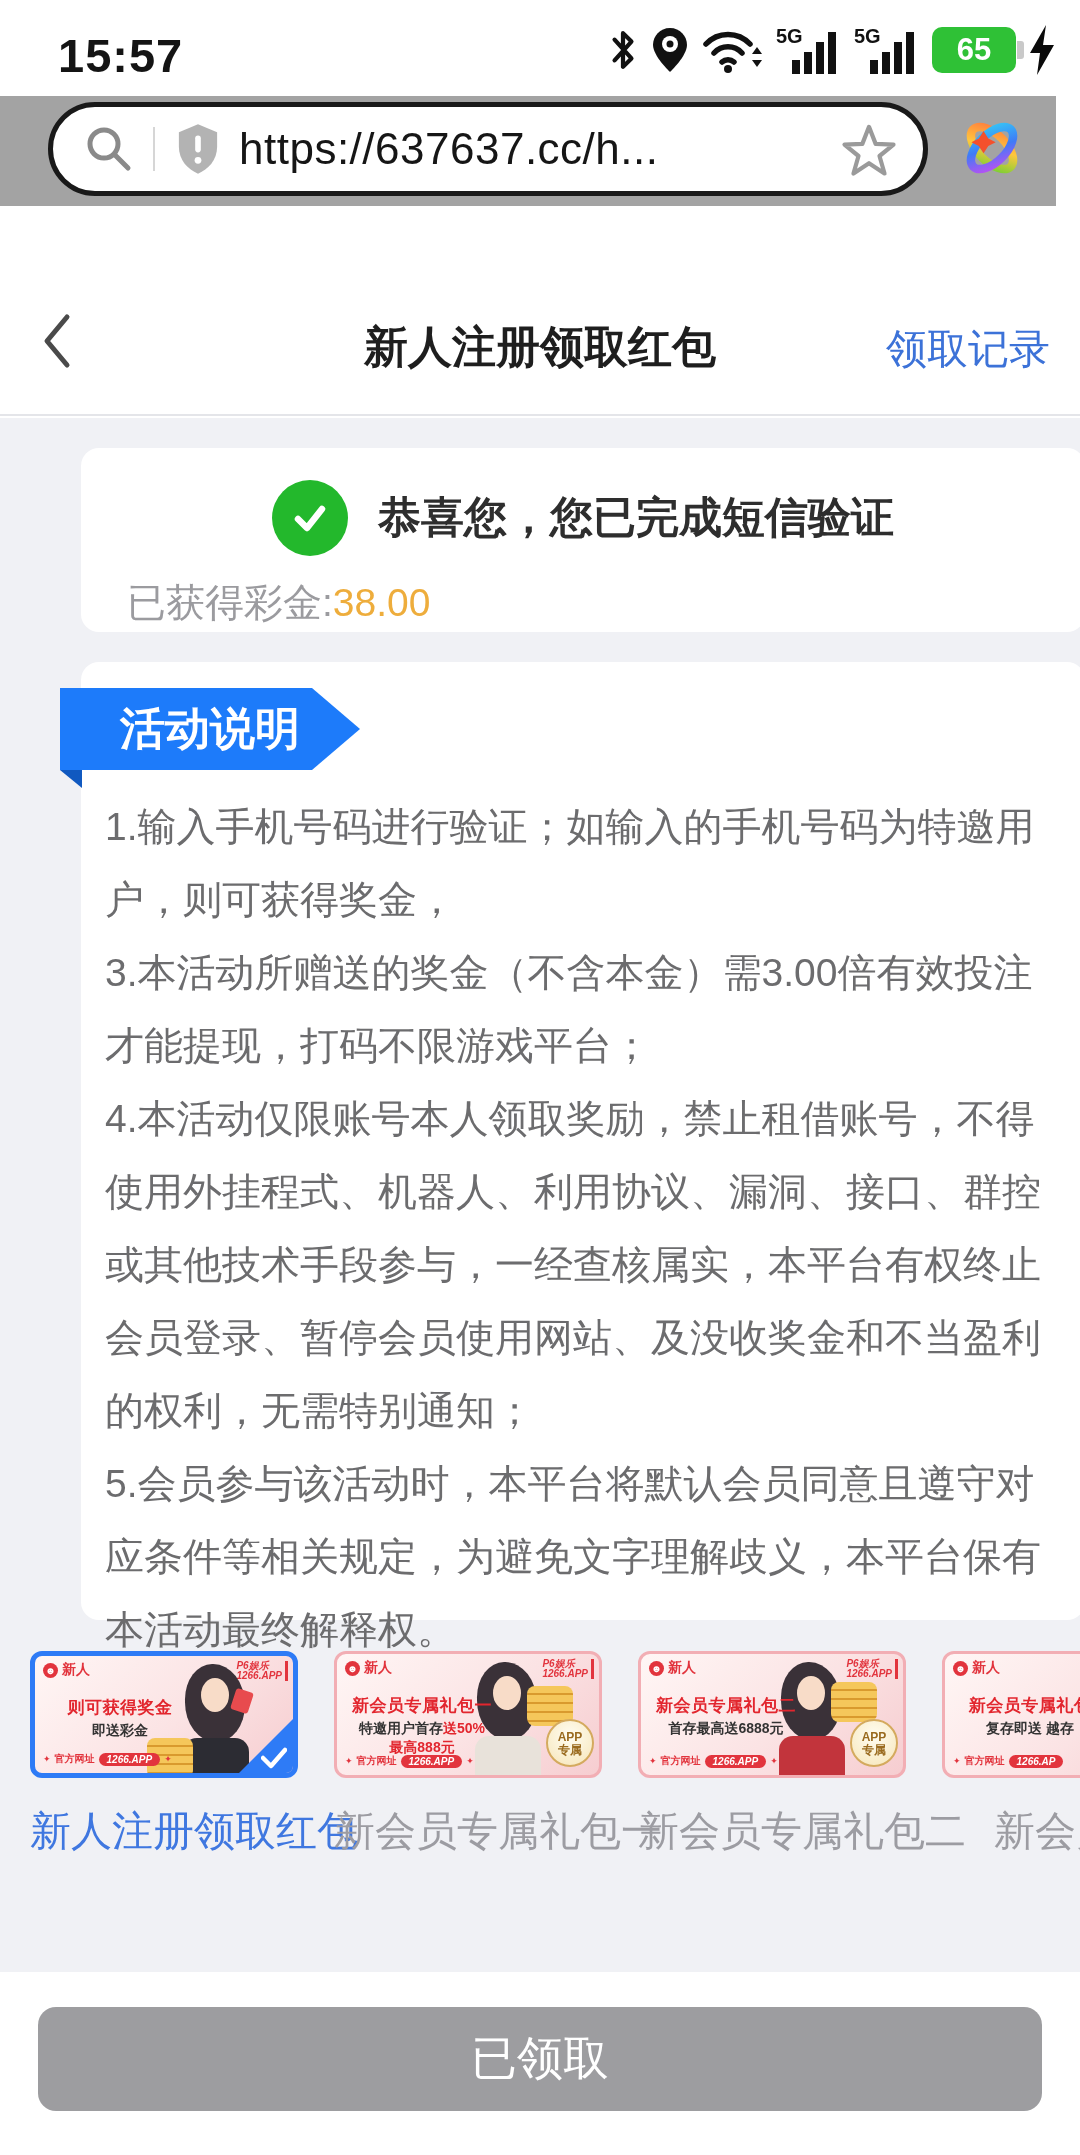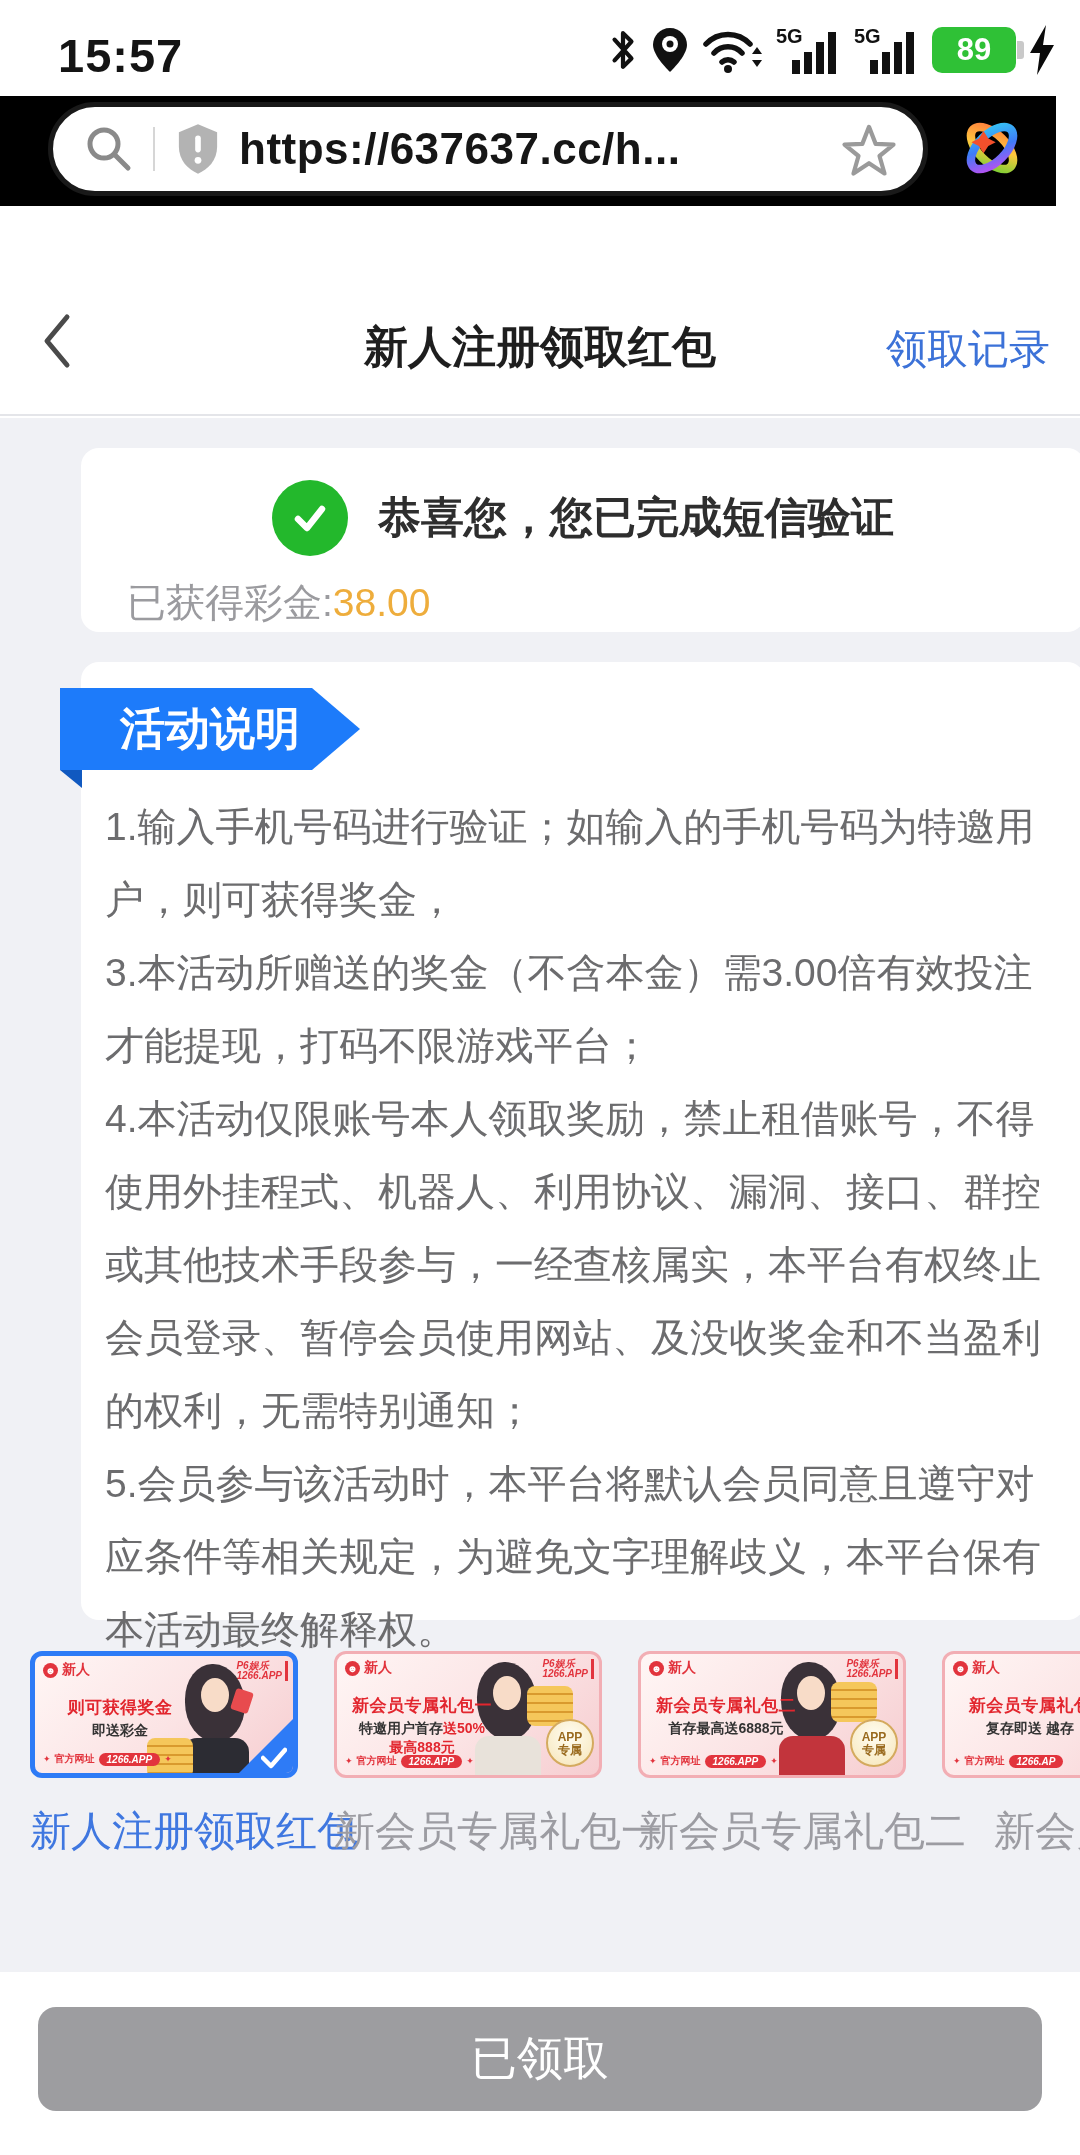--- a/index.html
+++ b/index.html
@@ -10,21 +10,21 @@
   
   .statusbar { position:absolute; top:0; left:0; width:1080px; height:96px; background:#fff; }
   .time { position:absolute; left:58px; top:28px; font-size:47px; font-weight:700; color:#141414; letter-spacing:1px; }
   .sb-icons { position:absolute; right:24px; top:24px; height:52px; display:flex; align-items:center; gap:12px; }
   .battery { width:84px; height:46px; background:#2fc136; border-radius:10px; display:flex; align-items:center; justify-content:center; position:relative; }
   .battery span { color:#fff; font-size:31px; font-weight:700; }
   .battery::after { content:""; position:absolute; right:-8px; top:14px; width:7px; height:18px; background:#c9c9c9; border-radius:0 3px 3px 0; }
   .sig { position:relative; width:66px; height:48px; }
 
   
-  .urlrow { position:absolute; top:96px; left:0; width:1056px; height:110px; background:#000000;font-weight:bold; }
+  .urlrow { position:absolute; top:96px; left:0; width:1056px; height:110px; background:#a3a3a3; }
   .urlpill { position:absolute; left:48px; top:6px; width:880px; height:94px; border:5px solid #191919; border-radius:47px; background:#fff; display:flex; align-items:center; padding:0 26px 0 30px; }
   .urldivider { width:2px; height:44px; background:#d6d6d6; margin:0 20px 0 18px; }
   .urltext { flex:1; font-size:44px; color:#161616; letter-spacing:.5px; white-space:nowrap; overflow:hidden; margin-left:18px; }
   .browserlogo { position:absolute; right:26px; top:14px; width:76px; height:76px; }
 
   
   .pagehead { position:absolute; top:206px; left:0; width:1080px; height:210px; background:#fff; border-bottom:2px solid #e4e5e9; }
   .backbtn { position:absolute; left:26px; top:102px; width:60px; height:66px; display:flex; align-items:center; justify-content:center; }
   .ptitle { position:absolute; left:0; right:0; top:112px; text-align:center; font-size:44px; font-weight:600; color:#1e1e1e; }
   .records { position:absolute; right:30px; top:116px; font-size:41px; color:#3c72d8; }
@@ -136,21 +136,21 @@
       <span class="sig">
         <svg width="66" height="48" viewBox="0 0 66 48">
           <text x="0" y="17" font-size="20" font-weight="bold" fill="#111" font-family="Liberation Sans,sans-serif">5G</text>
           <rect x="16" y="34" width="8" height="14" fill="#111"></rect>
           <rect x="28" y="26" width="8" height="22" fill="#111"></rect>
           <rect x="40" y="16" width="8" height="32" fill="#111"></rect>
           <rect x="52" y="6" width="8" height="42" fill="#111"></rect>
         </svg>
       </span>
       <span class="battery">
-          <span>89</span>
+          <span>65</span>
         </span>
       <span>
         <svg width="28" height="50" viewBox="0 0 28 50">
             <polygon points="18,0 2,28 12,28 9,50 26,20 15,20" fill="#0a0a0a"></polygon>
           </svg>
       </span>
     </div>
   </div>
 
   <div class="urlrow">

